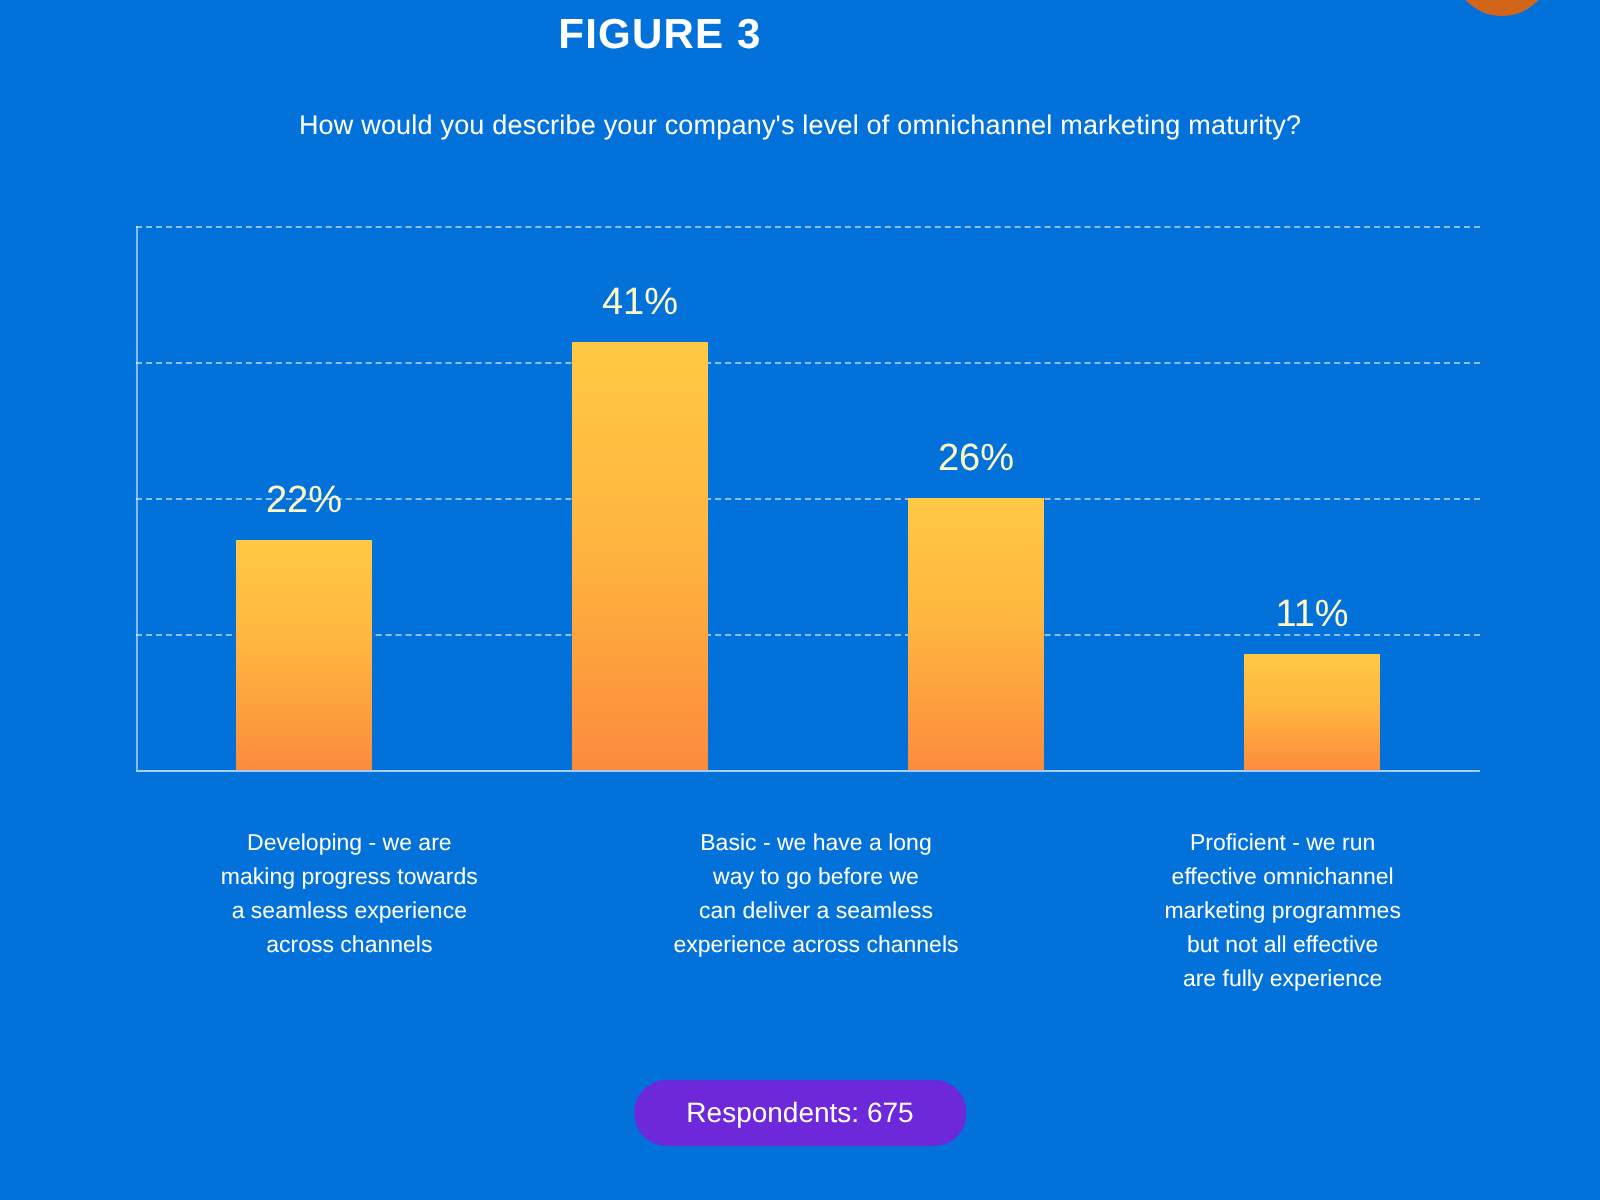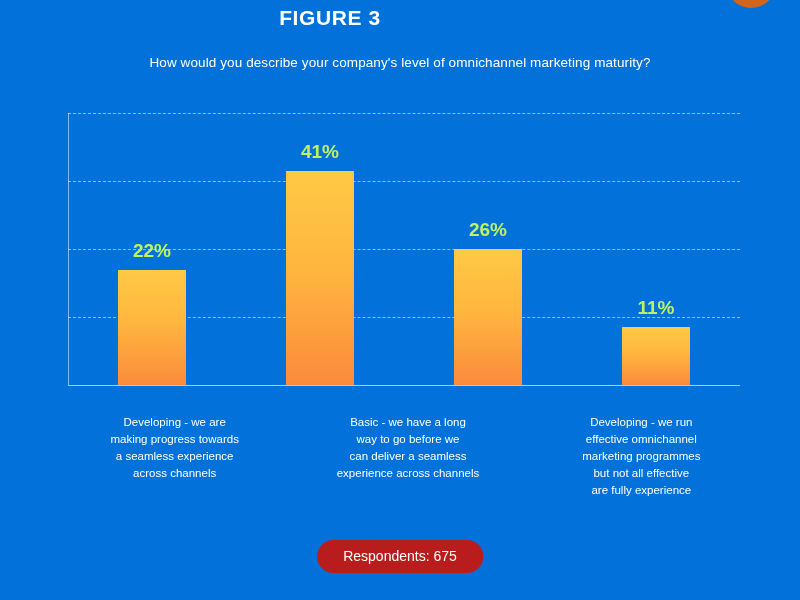--- a/index.html
+++ b/index.html
@@ -104,22 +104,22 @@
     transform: translateX(-50%);
     width: 68px;
     background: linear-gradient(180deg, #FFC944 0%, #FFB63F 45%, #FB8B3C 100%);
   }
 
   .bar-value {
     position: absolute;
     left: 50%;
     transform: translateX(-50%);
     font-size: 19px;
-    font-weight: bold;
-    color: #bef264;
+    font-weight: normal;
+    color: #fef9c3;
     white-space: nowrap;
   }
 
   
   #category-labels {
     position: absolute;
     left: 58px;
     top: 414px;
     width: 700px;
     height: 90px;
@@ -135,21 +135,21 @@
     padding: 0 2px;
   }
 
   #respondents-badge {
     position: absolute;
     left: 50%;
     transform: translateX(-50%);
     top: 540px;
     padding: 8px 26px 9px;
     border-radius: 16px;
-    background: #b91c1c;
+    background: #6d28d9;
     font-size: 14px;
     color: #FFFFFF;
     white-space: nowrap;
   }
 </style>
 </head>
 <body>
 
 <div id="deco-circle"></div>
 
@@ -182,16 +182,16 @@
       <div class="bar-group" style="left: 504px; width: 168px;">
         <div class="bar" style="height: 57.5385px;"></div>
         <div class="bar-value" style="bottom: 65.5385px; margin-top: 42px;">11%</div>
       </div>
     </div>
 </div>
 
 <div id="category-labels">
     <div class="category-label"><span>Developing - we are</span><br><span>making progress towards</span><br><span>a seamless experience</span><br><span>across channels</span></div>
     <div class="category-label"><span>Basic - we have a long</span><br><span>way to go before we</span><br><span>can deliver a seamless</span><br><span>experience across channels</span></div>
-    <div class="category-label"><span>Developing - we run</span><br><span>effective omnichannel</span><br><span>marketing programmes</span><br><span>but not all effective</span><br><span>are fully experience</span></div>
+    <div class="category-label"><span>Proficient - we run</span><br><span>effective omnichannel</span><br><span>marketing programmes</span><br><span>but not all effective</span><br><span>are fully experience</span></div>
   </div>
 
 <div id="respondents-badge">Respondents: 675</div>
 
 </body></html>

